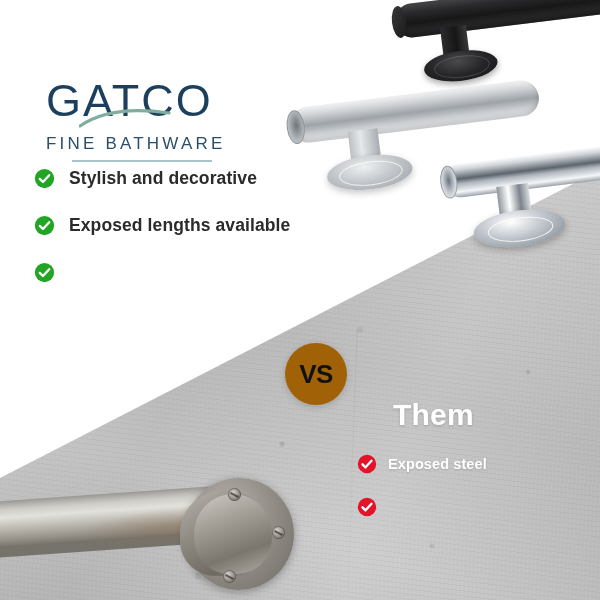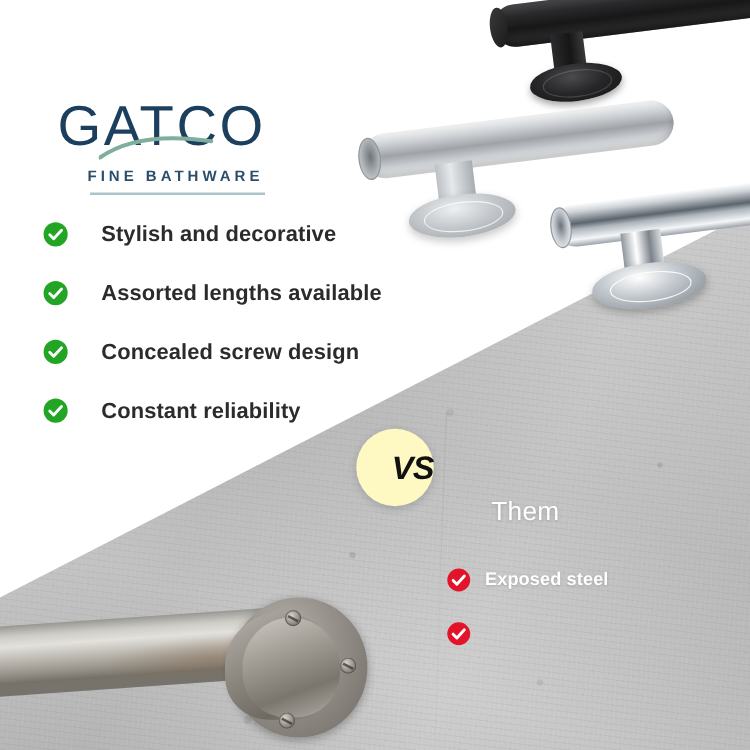--- a/index.html
+++ b/index.html
@@ -64,50 +64,49 @@
   .logo-word{
     font-size:45px;letter-spacing:2px;color:#1d3f5e;
     font-family:"Liberation Sans",sans-serif;font-weight:400;
     line-height:1;position:relative;white-space:nowrap;
   }
   .logo-swoosh{
     position:absolute;left:33px;top:30px;width:92px;height:20px;
     pointer-events:none;
   }
   .logo-tag{
-    margin-top:11px;margin-left:24px;
-    font-size:12px;letter-spacing:3.2px;color:#2b4f6b;font-weight:700;
+    margin-top:11px;
+    font-size:17px;letter-spacing:3.2px;color:#2b4f6b;font-weight:400;
     white-space:nowrap;
   }
   .logo-rule{
     margin-top:6px;margin-left:26px;width:140px;height:2px;background:#a9c4cb;
   }
 
   
   .pros{position:absolute;left:34px;top:168px;}
-  .pro-row{display:flex;align-items:center;height:38px;margin-bottom:9px;gap:12px;}
+  .pro-row{display:flex;height:38px;margin-bottom:9px;}
   .ic-check{flex:0 0 auto;width:21px;height:21px;margin-right:14px;display:block;}
   .pro-text{
     font-size:17.5px;color:#2b2b2d;font-weight:700;letter-spacing:.1px;
     white-space:nowrap;
   }
 
   
   .vs{
     position:absolute;left:285px;top:343px;width:62px;height:62px;border-radius:50%;
-    background:#fef9c3;display:flex;align-items:center;justify-content:flex-end;
+    background:#a16207;display:flex;align-items:center;justify-content:center;
     box-shadow:0 2px 7px rgba(0,0,0,.16);
-    font-style:italic;
   }
   .vs-label{font-size:26px;font-weight:700;color:#111;letter-spacing:-.5px;}
 
   
   .them-title{
     position:absolute;left:393px;top:398px;
-    font-size:21px;font-weight:400;color:#ffffff;letter-spacing:.2px;
+    font-size:30px;font-weight:700;color:#ffffff;letter-spacing:.2px;
     text-shadow:0 1px 3px rgba(0,0,0,.18);
     text-align:right;
   }
   .cons{position:absolute;left:357px;top:448px;}
   .con-row{display:flex;align-items:center;height:32px;margin-bottom:11px;}
   .ic-x{flex:0 0 auto;width:20px;height:20px;margin-right:11px;display:block;}
   .con-text{
     font-size:14.5px;color:#ffffff;font-weight:700;letter-spacing:.1px;white-space:nowrap;
     text-shadow:0 1px 2px rgba(0,0,0,.16);
   }
@@ -296,35 +295,27 @@
         <circle cx="12" cy="12" r="11" fill="#22a524"></circle>
         <path d="M6.6 12.4 L10.2 16 L17.4 8.2" fill="none" stroke="#fff" stroke-width="2.6" stroke-linecap="round" stroke-linejoin="round"></path>
       </svg>
       <span class="pro-text">Stylish and decorative</span>
     </div>
     <div class="pro-row">
       <svg class="ic-check" viewBox="0 0 24 24">
         <circle cx="12" cy="12" r="11" fill="#22a524"></circle>
         <path d="M6.6 12.4 L10.2 16 L17.4 8.2" fill="none" stroke="#fff" stroke-width="2.6" stroke-linecap="round" stroke-linejoin="round"></path>
       </svg>
-      <span class="pro-text">Assorted lengths available</span>
+      <span class="pro-text">Exposed lengths available</span>
     </div>
     <div class="pro-row">
       <svg class="ic-check" viewBox="0 0 24 24">
         <circle cx="12" cy="12" r="11" fill="#22a524"></circle>
         <path d="M6.6 12.4 L10.2 16 L17.4 8.2" fill="none" stroke="#fff" stroke-width="2.6" stroke-linecap="round" stroke-linejoin="round"></path>
       </svg>
-      <span class="pro-text">Concealed screw design</span>
-    </div>
-    <div class="pro-row">
-      <svg class="ic-check" viewBox="0 0 24 24">
-        <circle cx="12" cy="12" r="11" fill="#22a524"></circle>
-        <path d="M6.6 12.4 L10.2 16 L17.4 8.2" fill="none" stroke="#fff" stroke-width="2.6" stroke-linecap="round" stroke-linejoin="round"></path>
-      </svg>
-      <span class="pro-text">Constant reliability</span>
     </div>
   </div>
 
   <div class="vs">
     <span class="vs-label">VS</span>
   </div>
 
   <div class="them-title">Them</div>
 
   <div class="cons">

